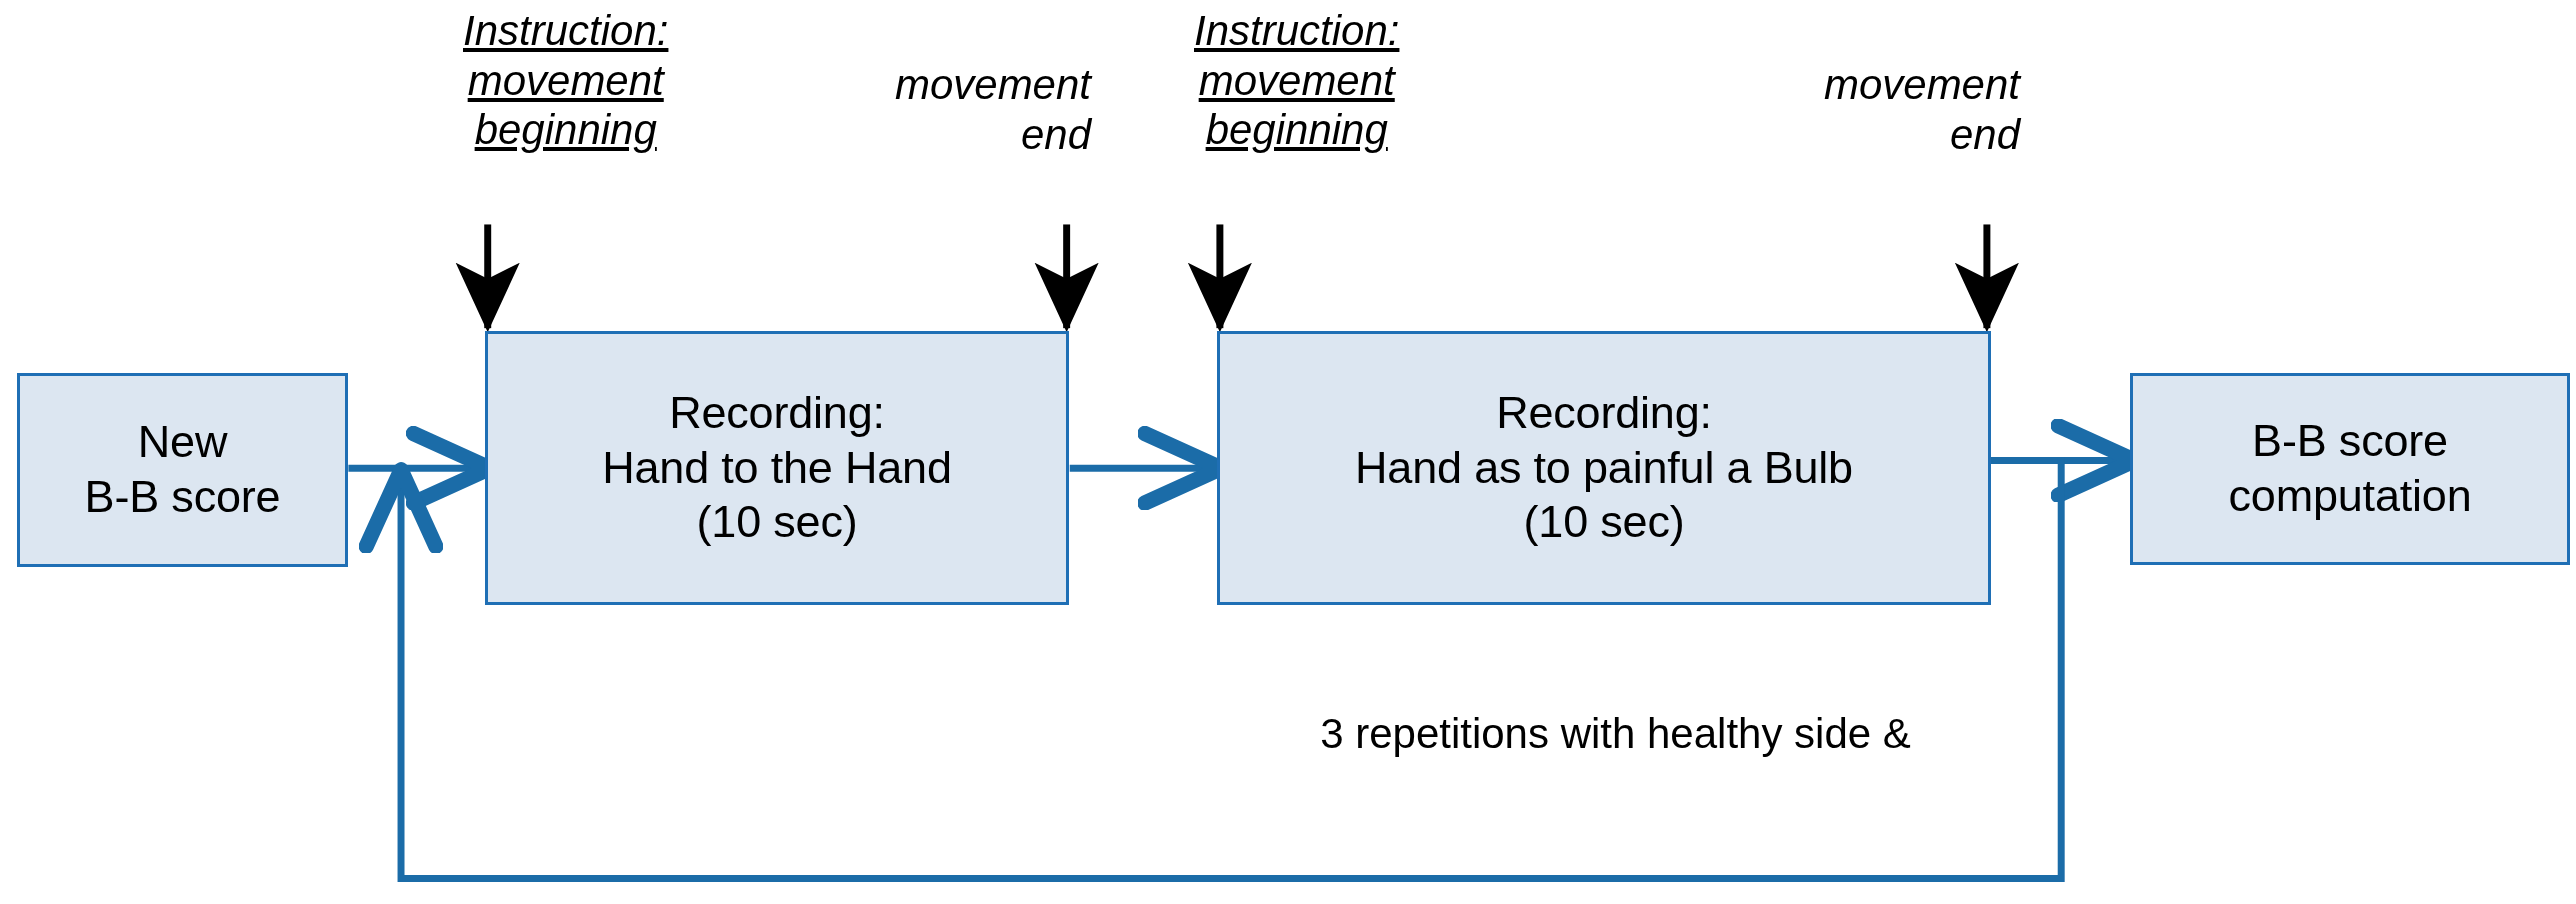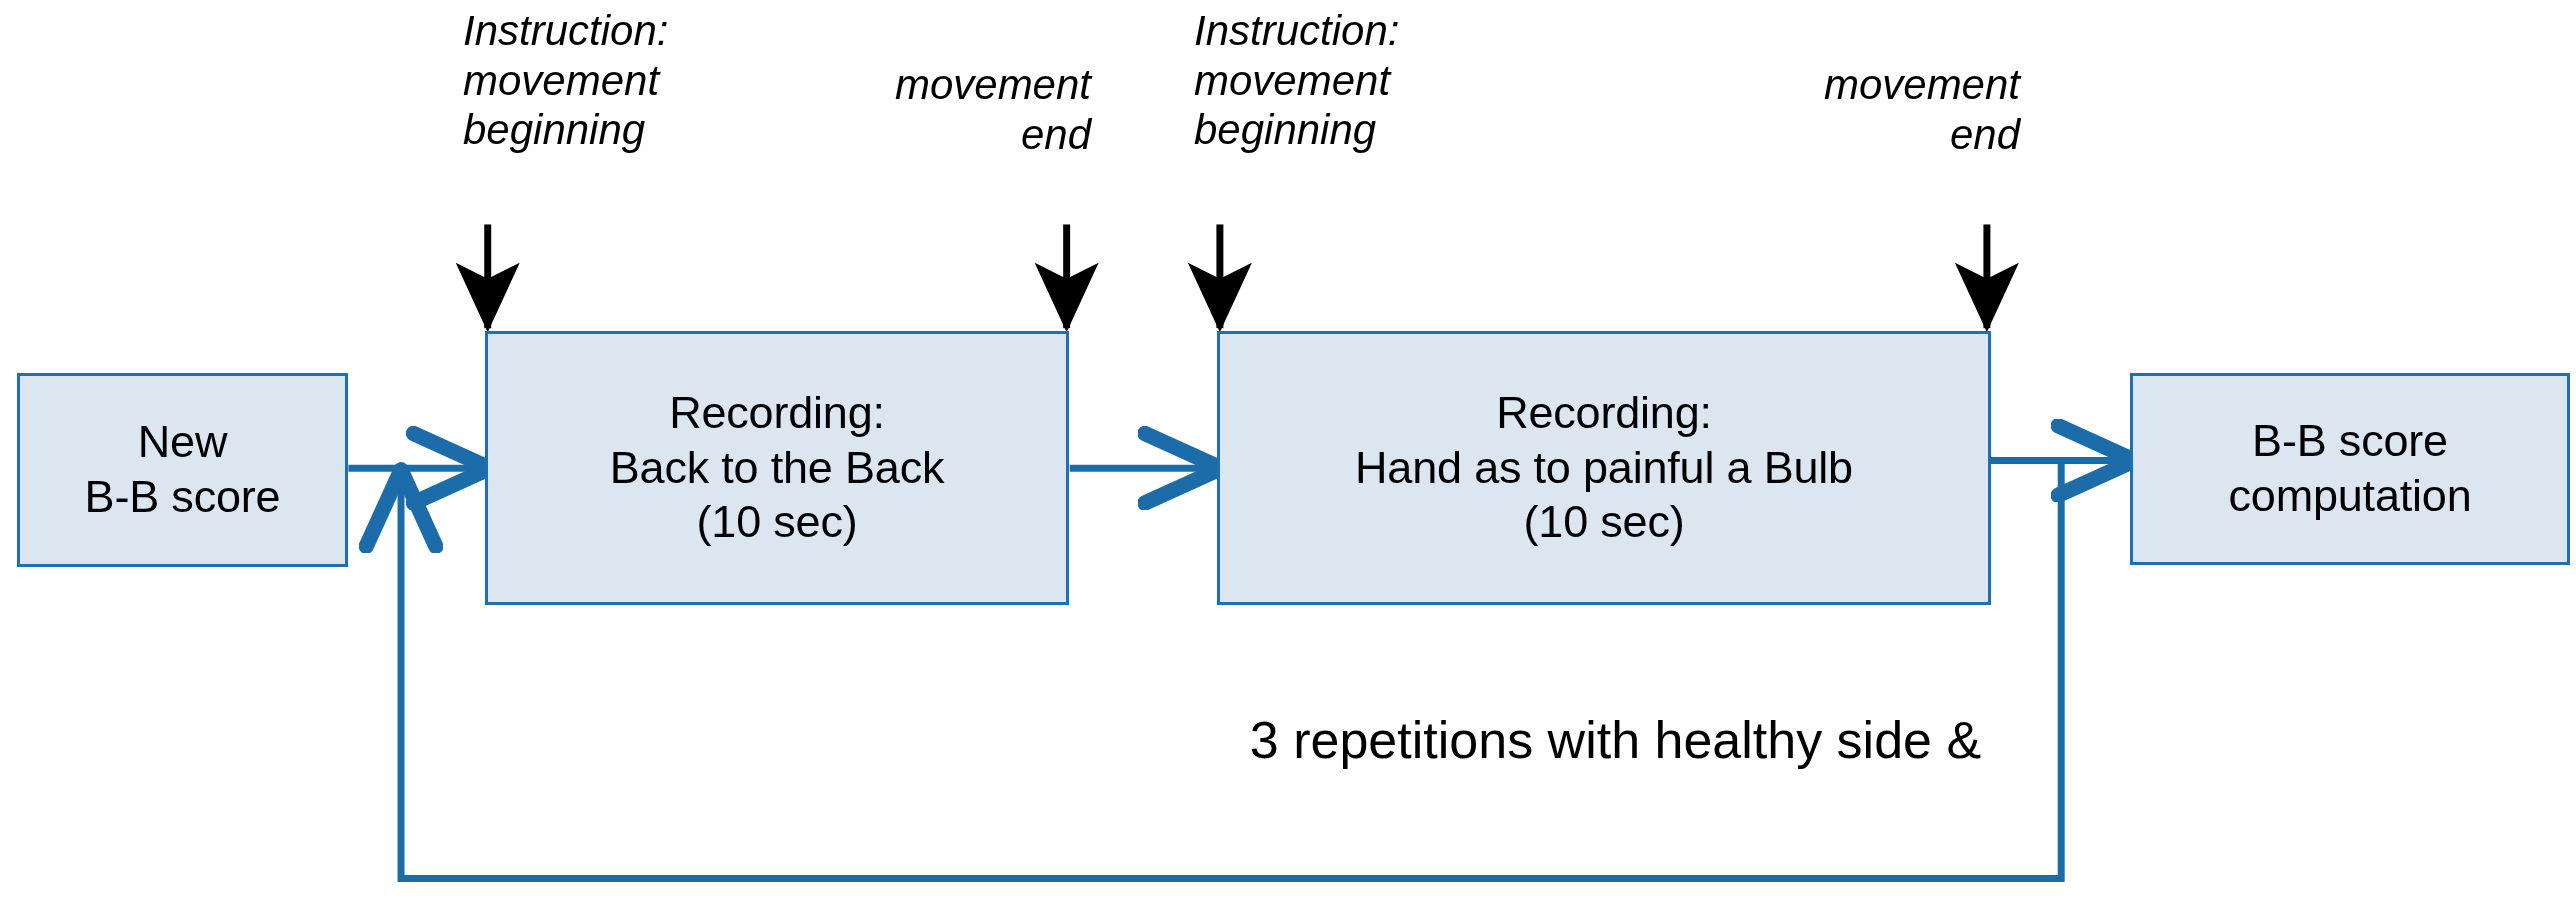--- a/index.html
+++ b/index.html
@@ -45,35 +45,35 @@
   
   .marker-label {
     position: absolute;
     font-style: italic;
     font-size: 42px;
     line-height: 1.18;
     color: #000000;
     white-space: nowrap;
   }
   .marker-label .line { display: block; }
-  .align-left  { text-align: left; }
+  .align-left  { text-align: center; text-decoration: underline; }
   .align-right { text-align: right; }
 
   #label-instr-1 { left: 463px;  top: 6.2px; }
   #label-end-1   { left: 820px; top: 60px; width: 271px; }
   #label-instr-2 { left: 1194px; top: 6.2px; }
   #label-end-2   { left: 1745px; top: 60px; width: 275px; }
 
   
   #repetitions-caption {
     position: absolute;
     left: 1217px;
     top: 706px;
     width: 797px;
-    font-size: 52px;
+    font-size: 42px;
     line-height: 1.33;
     color: #000000;
     text-align: center;
     white-space: nowrap;
   }
   #repetitions-caption .line { display: block; }
 
   
   #connectors {
     position: absolute;
@@ -154,21 +154,21 @@
     <span class="line">end</span>
   </div>
 
   <div id="box-new-score" class="box">
     <span class="line">New</span>
     <span class="line">B-B score</span>
   </div>
 
   <div id="box-rec-back" class="box">
     <span class="line">Recording:</span>
-    <span class="line">Back to the Back</span>
+    <span class="line">Hand to the Hand</span>
     <span class="line">(10 sec)</span>
   </div>
 
   <div id="box-rec-bulb" class="box">
     <span class="line">Recording:</span>
     <span class="line">Hand as to painful a Bulb</span>
     <span class="line">(10 sec)</span>
   </div>
 
   <div id="box-computation" class="box">

